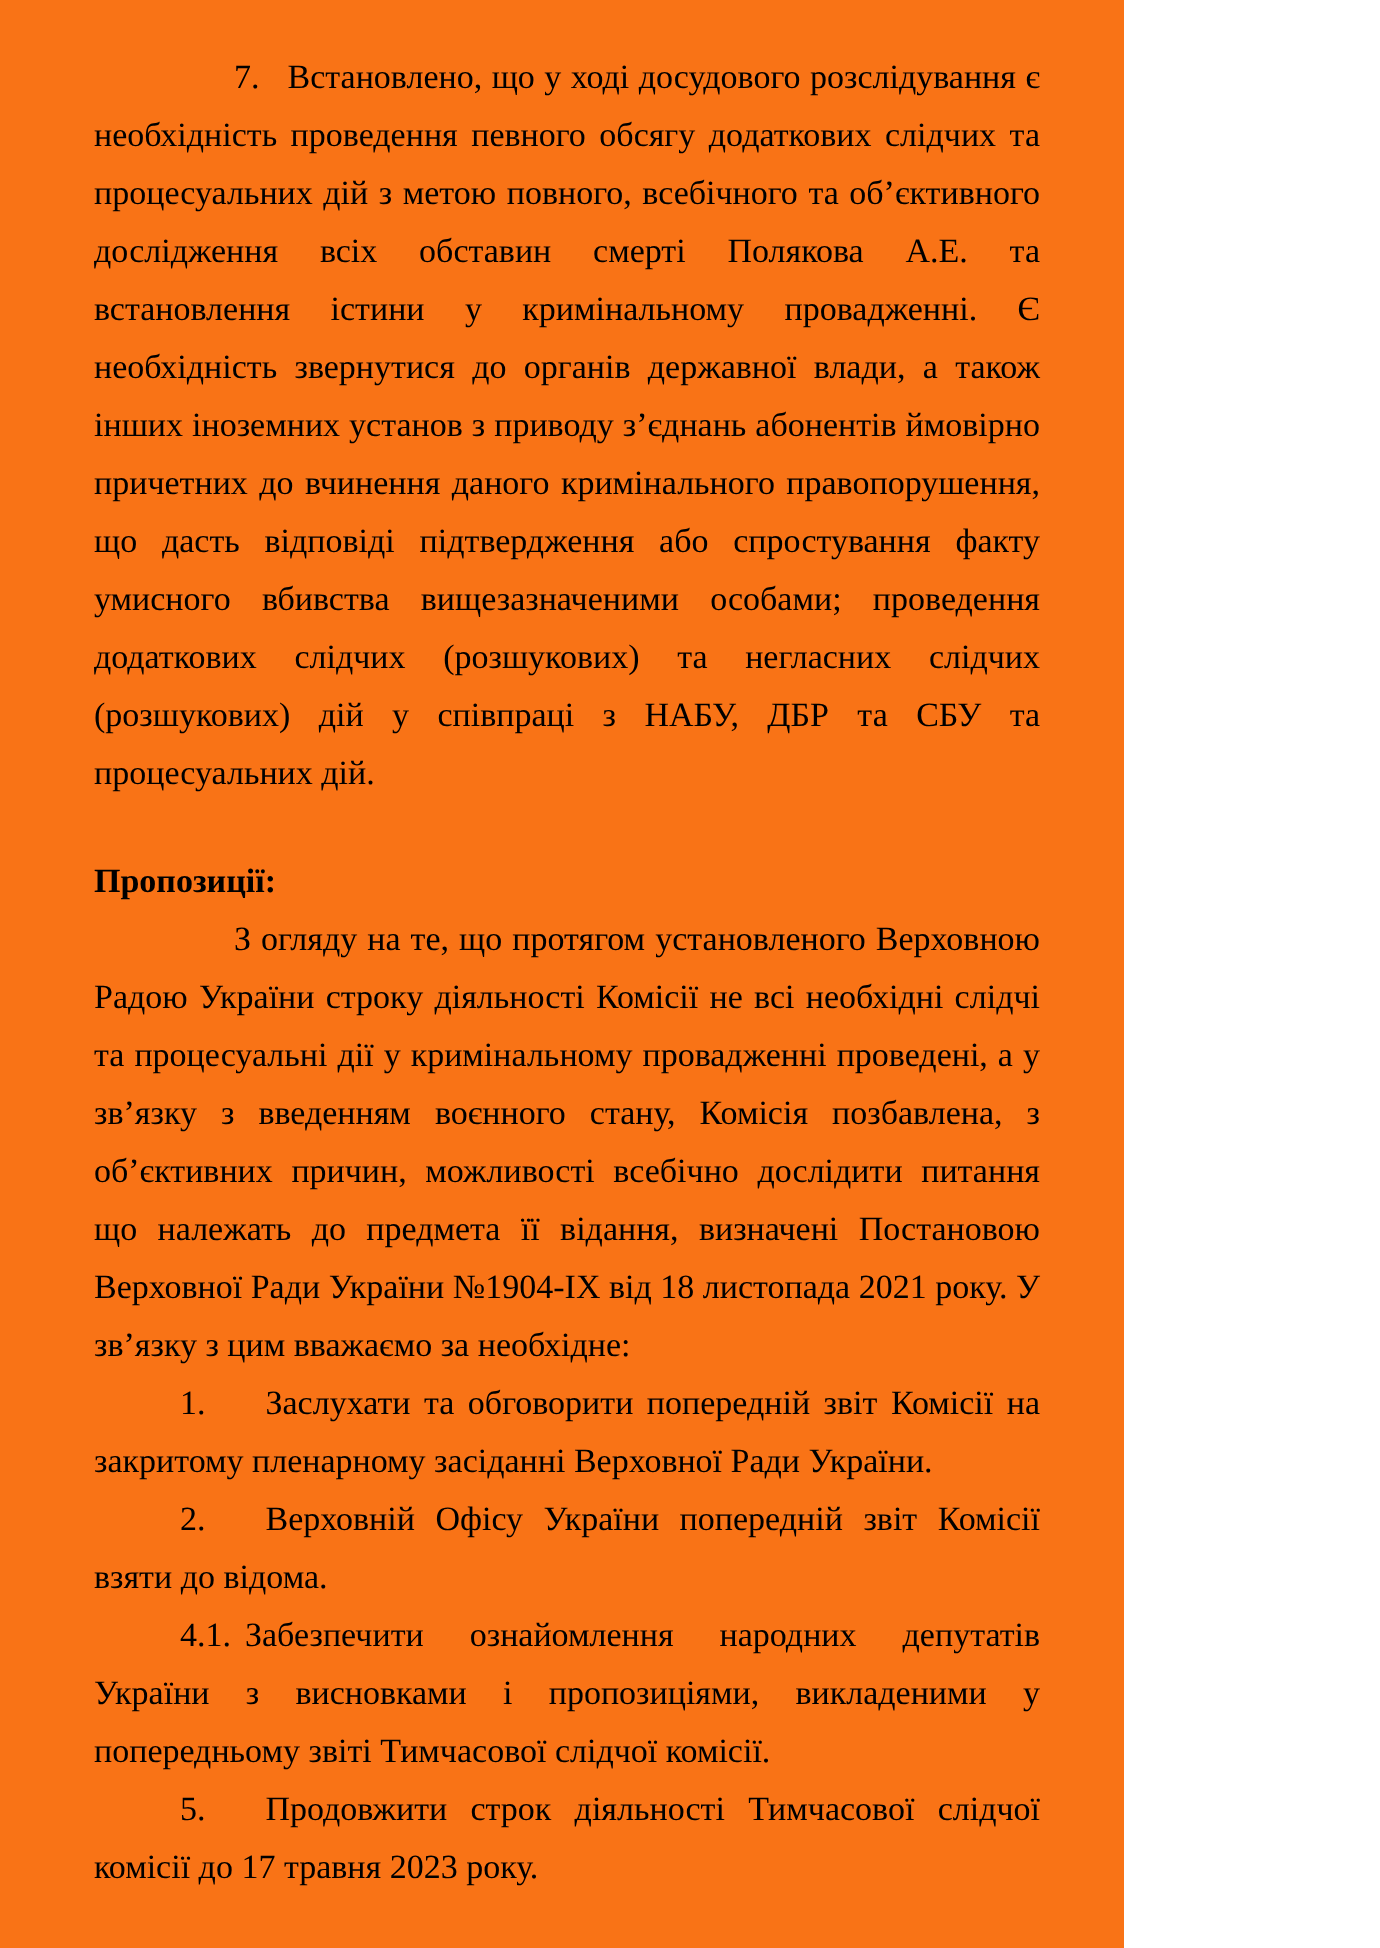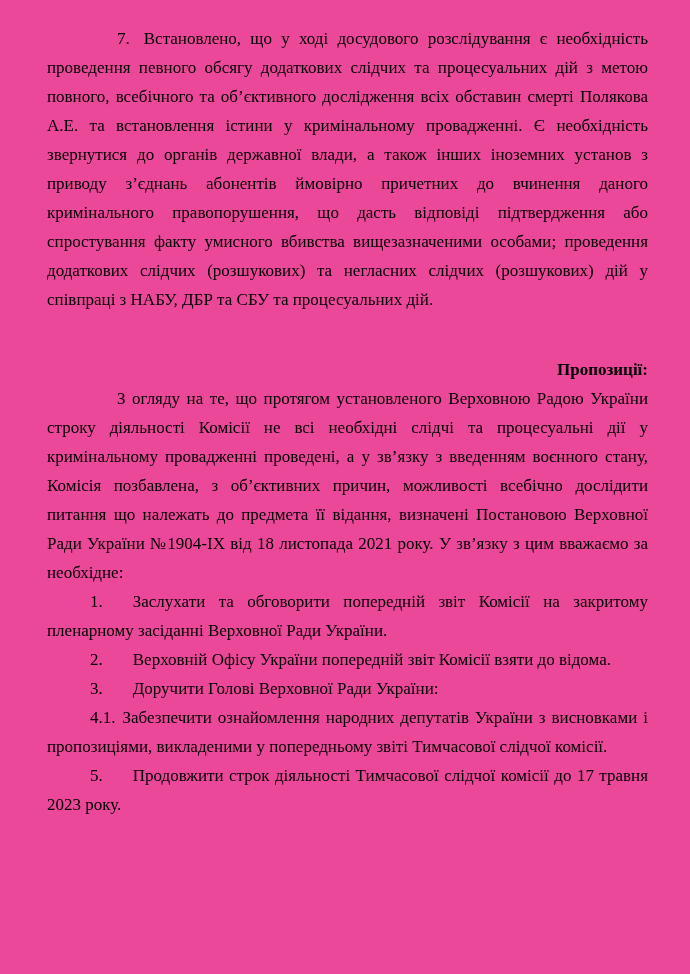--- a/index.html
+++ b/index.html
@@ -1,60 +1,59 @@
 <!DOCTYPE html>
 <html><head>
   <meta charset="utf-8">
   <style>
     html, body {
       margin: 0;
       padding: 0;
       background: #ffffff;
     }
     .page {
-      width: 690px;
+      width: 562px;
       min-height: 974px;
       box-sizing: border-box;
       padding: 24px 42px 24px 47px;
-      background: #ec4899;
+      background: #f97316;
       color: #000000;
       font-family: "Liberation Serif", "DejaVu Serif", serif;
       font-size: 17px;
       line-height: 29px;
       text-align: justify;
     }
     p { margin: 0; }
     .para { text-indent: 70px; }
     .item { text-indent: 43px; }
     .heading {
       font-weight: bold;
       text-indent: 0;
-      margin-top: 41px;
-      text-align: right;
+      margin-top: 25px;
+      text-align: left;
     }
     .gap-wide   { display: inline-block; width: 30px; }
     .gap-mid    { display: inline-block; width: 14px; }
     .gap-narrow { display: inline-block; width: 7px; }
   </style>
 </head>
 <body>
 
 <div class="page">
 
   <p class="para"><span>7.</span><span class="gap-mid"></span><span>Встановлено, що у ході досудового розслідування є необхідність проведення певного обсягу додаткових слідчих та процесуальних дій з метою повного, всебічного та об’єктивного дослідження всіх обставин смерті Полякова А.Е. та встановлення істини у кримінальному провадженні. Є необхідність звернутися до органів державної влади, а також інших іноземних установ з приводу з’єднань абонентів ймовірно причетних до вчинення даного кримінального правопорушення, що дасть відповіді підтвердження або спростування факту умисного вбивства вищезазначеними особами; проведення додаткових слідчих (розшукових) та негласних слідчих (розшукових) дій у співпраці з НАБУ, ДБР та СБУ та процесуальних дій.</span></p>
 
   <p class="heading">Пропозиції:</p>
 
   <p class="para">З огляду на те, що протягом установленого Верховною Радою України строку діяльності Комісії не всі необхідні слідчі та процесуальні дії у кримінальному провадженні проведені, а у зв’язку з введенням воєнного стану, Комісія позбавлена, з об’єктивних причин, можливості всебічно дослідити питання що належать до предмета її відання, визначені Постановою Верховної Ради України №1904-IX від 18 листопада 2021 року. У зв’язку з цим вважаємо за необхідне:</p>
 
   <p class="item"><span>1.</span><span class="gap-wide"></span><span>Заслухати та обговорити попередній звіт Комісії на закритому пленарному засіданні Верховної Ради України.</span></p>
 
   <p class="item"><span>2.</span><span class="gap-wide"></span><span>Верховній Офісу України попередній звіт Комісії взяти до відома.</span></p>
 
-  <p class="item"><span>3.</span><span class="gap-wide"></span><span>Доручити Голові Верховної Ради України:</span></p>
 
 
 
   <p class="item"><span>4.1.</span><span class="gap-narrow"></span><span>Забезпечити ознайомлення народних депутатів України з висновками і пропозиціями, викладеними у попередньому звіті Тимчасової слідчої комісії.</span></p>
 
   <p class="item"><span>5.</span><span class="gap-wide"></span><span>Продовжити строк діяльності Тимчасової слідчої комісії до 17 травня 2023 року.</span></p>
 
 </div>
 
 </body></html>

